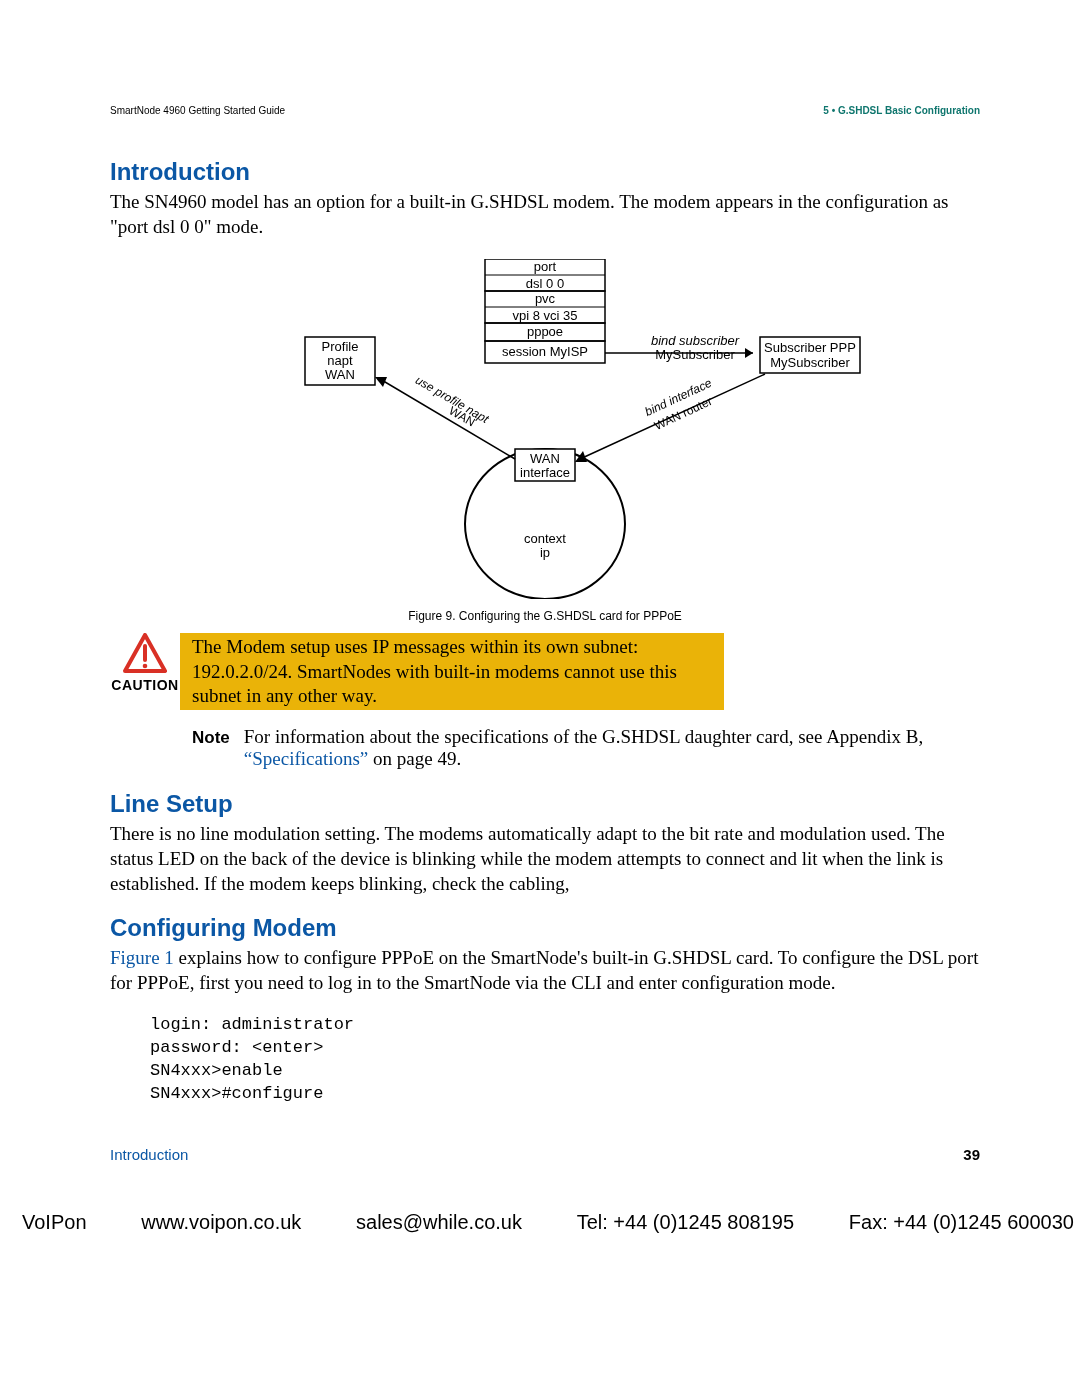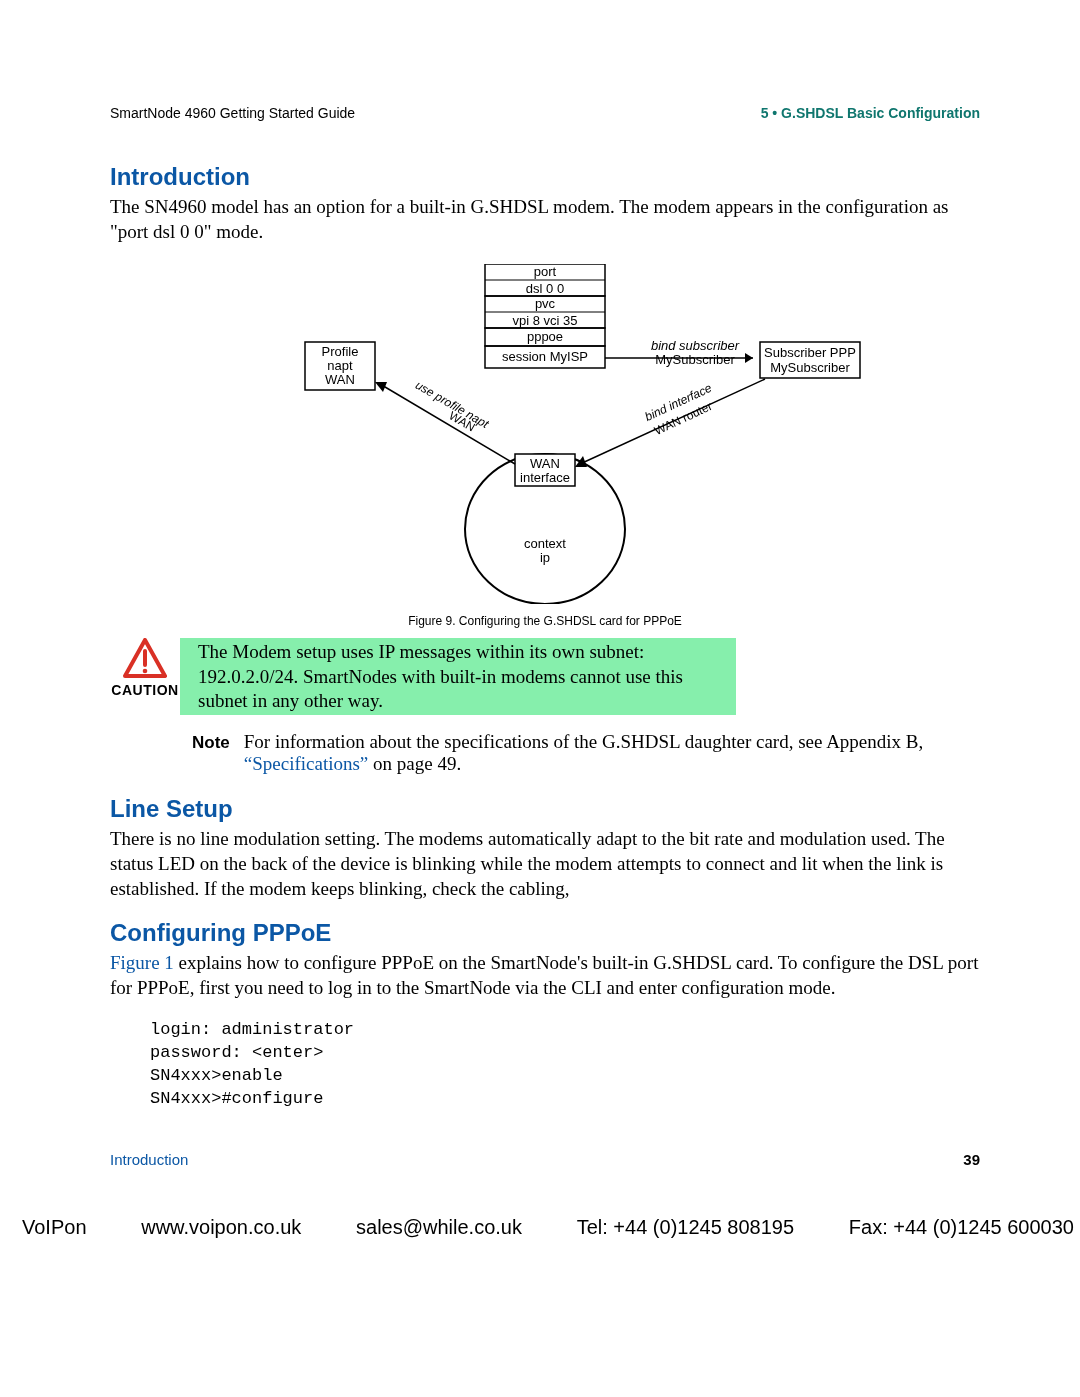--- a/index.html
+++ b/index.html
@@ -11,21 +11,21 @@
     width: 1080px;
   }
   .page {
     padding: 105px 100px 20px 110px;
     box-sizing: border-box;
   }
   .header-row {
     display: flex;
     justify-content: space-between;
     font-family: Arial, Helvetica, sans-serif;
-    font-size: 14px;
+    font-size: 10px;
     margin-bottom: 42px;
     gap: 20px;
   }
   .header-right {
     font-weight: bold;
     color: #0f766e;
     text-align: center;
   }
   h2.section {
     font-family: Arial, Helvetica, sans-serif;
@@ -58,22 +58,22 @@
     width: 70px;
     text-align: center;
     font-family: Arial, Helvetica, sans-serif;
   }
   .caution-label {
     font-weight: bold;
     font-size: 14px;
     letter-spacing: 0.5px;
   }
   .caution-text {
-    background: #86efac;
-    padding: 2px 18px;
+    background: #eab308;
+    padding: 2px 12px;
     font-size: 19px;
     line-height: 1.28;
     max-width: 520px;
   }
   .note-row {
     display: flex;
     font-size: 19px;
     margin: 0 0 20px 82px;
   }
   .note-label {
@@ -194,21 +194,21 @@
   <div class="note-row">
     <div class="note-label">Note</div>
     <div>
       <span>For information about the specifications of the G.SHDSL daughter card, see Appendix B, </span><span class="link-blue">“Specifications”</span><span> on page 49.</span>
     </div>
   </div>
 
   <h2 class="section">Line Setup</h2>
   <p class="body">There is no line modulation setting. The modems automatically adapt to the bit rate and modulation used. The status LED on the back of the device is blinking while the modem attempts to connect and lit when the link is established. If the modem keeps blinking, check the cabling,</p>
 
-  <h2 class="section">Configuring PPPoE</h2>
+  <h2 class="section">Configuring Modem</h2>
   <p class="body">
     <span class="link-blue">Figure 1</span><span> explains how to configure PPPoE on the SmartNode's built-in G.SHDSL card. To configure the DSL port for PPPoE, first you need to log in to the SmartNode via the CLI and enter configuration mode.</span>
   </p>
 
   <div class="code-block">login: administrator
 password: &lt;enter&gt;
 SN4xxx&gt;enable
 SN4xxx&gt;#configure</div>
 
   <div class="footer-row">

